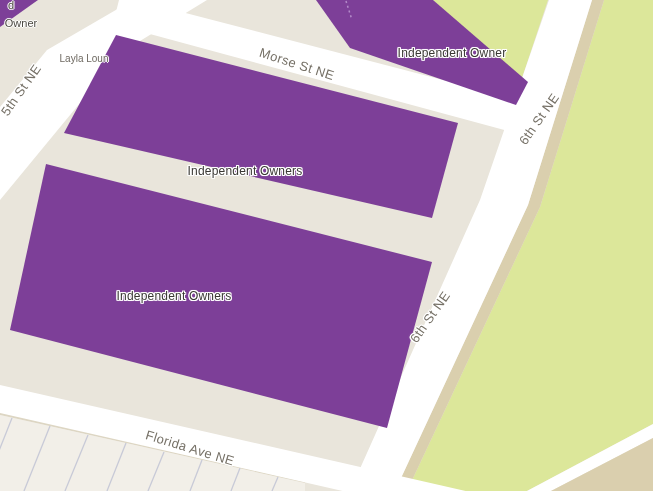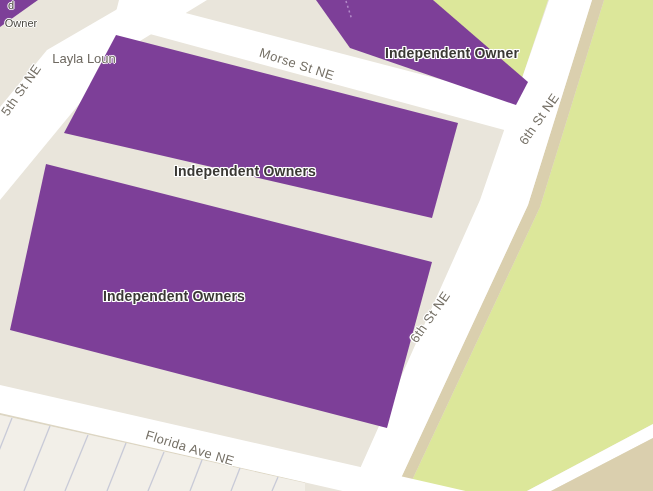--- a/index.html
+++ b/index.html
@@ -4,24 +4,24 @@
 <style>
   html,body{margin:0;padding:0;background:#e9e5db;}
   #viewport{position:relative;width:653px;height:491px;overflow:hidden;
     font-family:"Liberation Sans",sans-serif;}
   #basemap{position:absolute;left:0;top:0;}
   .lbl{position:absolute;white-space:nowrap;pointer-events:none;
     font-family:"Liberation Sans",sans-serif;}
   .street{font-size:13px;color:#767167;letter-spacing:.4px;
     text-shadow:1px 0 0 #fff,-1px 0 0 #fff,0 1px 0 #fff,0 -1px 0 #fff,
       1px 1px 0 #fff,-1px -1px 0 #fff,1px -1px 0 #fff,-1px 1px 0 #fff,0 0 3px #fff;}
-  .parcel-lbl{font-size:14px;color:#3a3834;letter-spacing:.2px;
+  .parcel-lbl{font-size:12px;color:#3a3834;letter-spacing:.2px;
     text-shadow:1px 0 0 #fff,-1px 0 0 #fff,0 1px 0 #fff,0 -1px 0 #fff,
-      1px 1px 0 #fff,-1px -1px 0 #fff,1px -1px 0 #fff,-1px 1px 0 #fff,0 0 2px #fff;font-weight:bold;}
-  .poi{font-size:13px;color:#6e6961;
+      1px 1px 0 #fff,-1px -1px 0 #fff,1px -1px 0 #fff,-1px 1px 0 #fff,0 0 2px #fff;}
+  .poi{font-size:10px;color:#6e6961;
     text-shadow:1px 0 0 #fff,-1px 0 0 #fff,0 1px 0 #fff,0 -1px 0 #fff,0 0 2px #fff;}
   .frag{font-size:11px;color:#4b4841;
     text-shadow:1px 0 0 #fff,-1px 0 0 #fff,0 1px 0 #fff,0 -1px 0 #fff,0 0 2px #fff;}
 </style>
 </head>
 <body>
 
 <div id="viewport">
 
   <svg id="basemap" width="653" height="491" viewBox="0 0 653 491" xmlns="http://www.w3.org/2000/svg">

